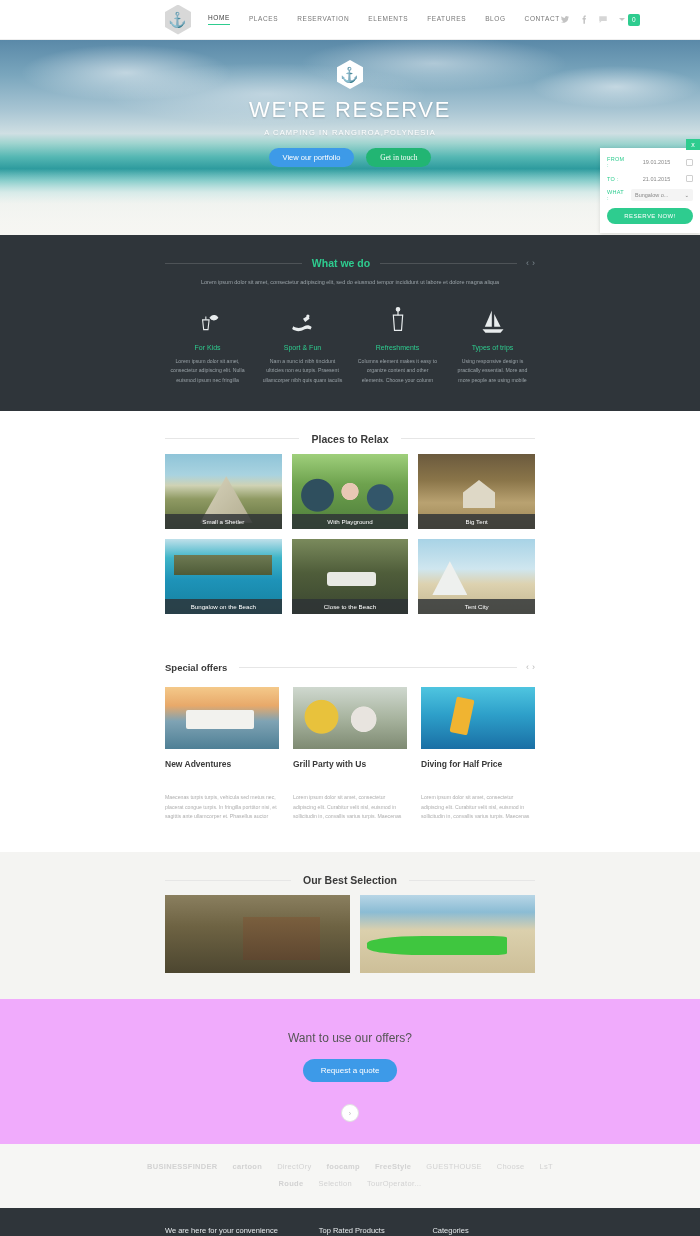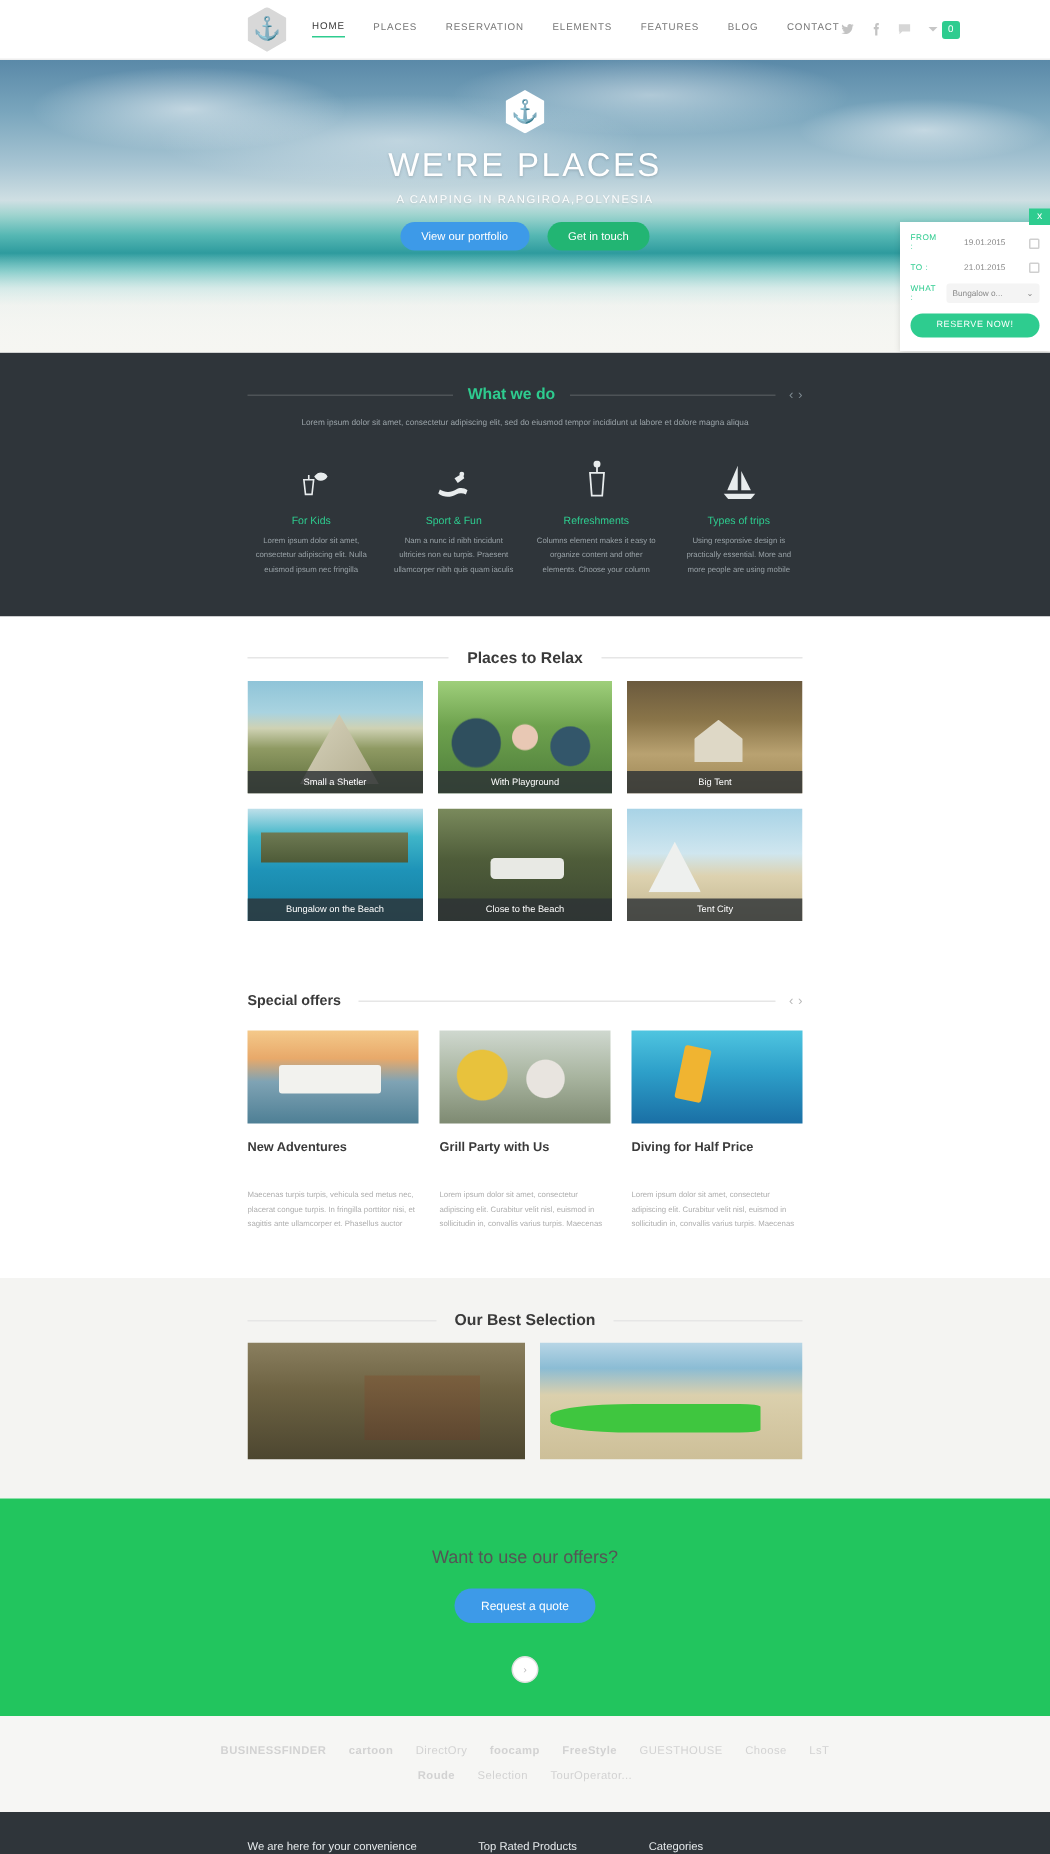--- a/index.html
+++ b/index.html
@@ -78,21 +78,21 @@
   .hero-sub {
     color:#fff; font-size:7.5px; letter-spacing:1.1px; opacity:.95;
     text-shadow:0 1px 2px rgba(0,0,0,.15); margin-bottom:11px;
   }
   .hero-btns{ display:flex; justify-content:center; gap:12px; }
   .btn {
     border:none; border-radius:20px; color:#fff; font-size:7.5px;
     padding:5px 14px; cursor:pointer; font-family:inherit; white-space:nowrap;
   }
   .btn-blue{ background:#3d9ae8; }
-  .btn-green{ background:#22b573; }
+  .btn-green{ background:#22b573;font-family:Liberation Serif, serif; }
 
   
   .booking {
     position:absolute; right:0; top:108px; width:100px; background:#fff;
     z-index:20; box-shadow:0 1px 4px rgba(0,0,0,.12); padding:8px 7px 9px;
   }
   .booking-close {
     position:absolute; right:0; top:-9px; width:14px;height:11px; background:#2ecc8f;
     color:#fff; font-size:7px; display:flex; align-items:center; justify-content:center;
     cursor:pointer;
@@ -181,21 +181,21 @@
   .best-grid { display:flex; gap:10px; width:370px; margin:0 auto; }
   .best-card { position:relative; height:78px; overflow:hidden; }
   .best-a { width:185px; }
   .best-b { width:175px; }
   .bc-forest{background:linear-gradient(to bottom,#8a7f5f 0%,#6e6343 40%,#4c4630 100%);}
   .bc-forest:after{content:"";position:absolute;left:42%;top:28%;width:42%;height:55%;background:linear-gradient(to bottom,#7a5f3e,#5e4730);}
   .bc-canoe{background:linear-gradient(to bottom,#b8d6e6 0%,#8bbcd4 22%,#dbd0ad 45%,#cdbf98 100%);}
   .bc-canoe:after{content:"";position:absolute;left:4%;top:52%;width:80%;height:24%;background:#3fc63f;border-radius:40% 10% 10% 40%;}
 
   
-  .cta { background:#22c55e; text-align:center; padding:32px 0 22px; }
+  .cta { background:#f0abfc; text-align:center; padding:32px 0 22px; }
   .cta h3 { font-size:12px; font-weight:400; color:#555; margin-bottom:14px; }
   .cta .btn { font-size:8px; padding:7px 18px; }
   .circ {
     width:18px;height:18px;border-radius:50%;border:1px solid #e0e0e0;background:#fff;
     margin:22px auto 0;display:flex;align-items:center;justify-content:center;color:#bbb;font-size:7px;
   }
 
   
   .clients { background:#f6f6f4; padding:18px 0 20px; }
   .cli-row { display:flex; justify-content:center; align-items:center; gap:15px; flex-wrap:wrap; width:420px; margin:0 auto; }
@@ -258,21 +258,21 @@
         <span class="cart-badge">0</span>
       </span>
     </div>
   </div>
 
   <div class="hero">
     <div class="hero-inner">
       <div class="hero-logo">
           <span class="anchor">⚓</span>
         </div>
-      <h1>WE'RE PLACES</h1>
+      <h1>WE'RE RESERVE</h1>
       <div class="hero-sub">A CAMPING IN RANGIROA,POLYNESIA</div>
       <div class="hero-btns">
         <button class="btn btn-blue">View our portfolio</button>
         <button class="btn btn-green">Get in touch</button>
       </div>
     </div>
 
     <div class="booking">
       <div class="booking-close">x</div>
       <div class="brow">

